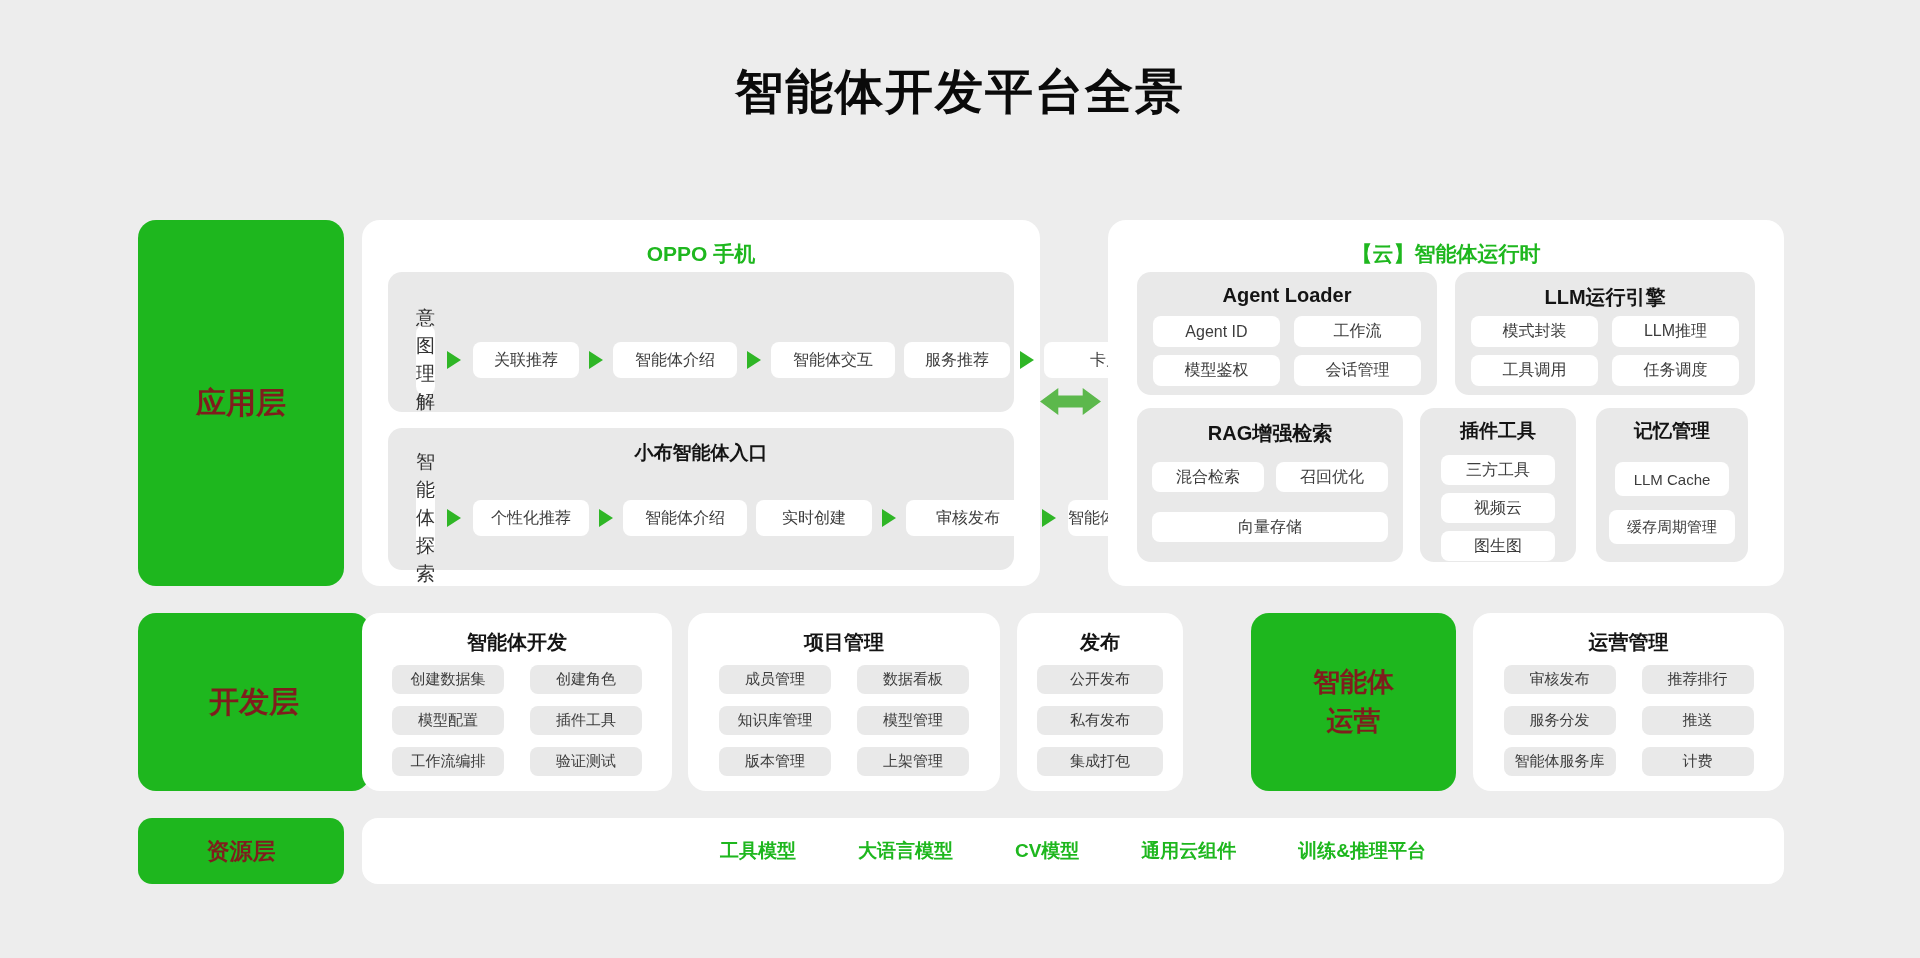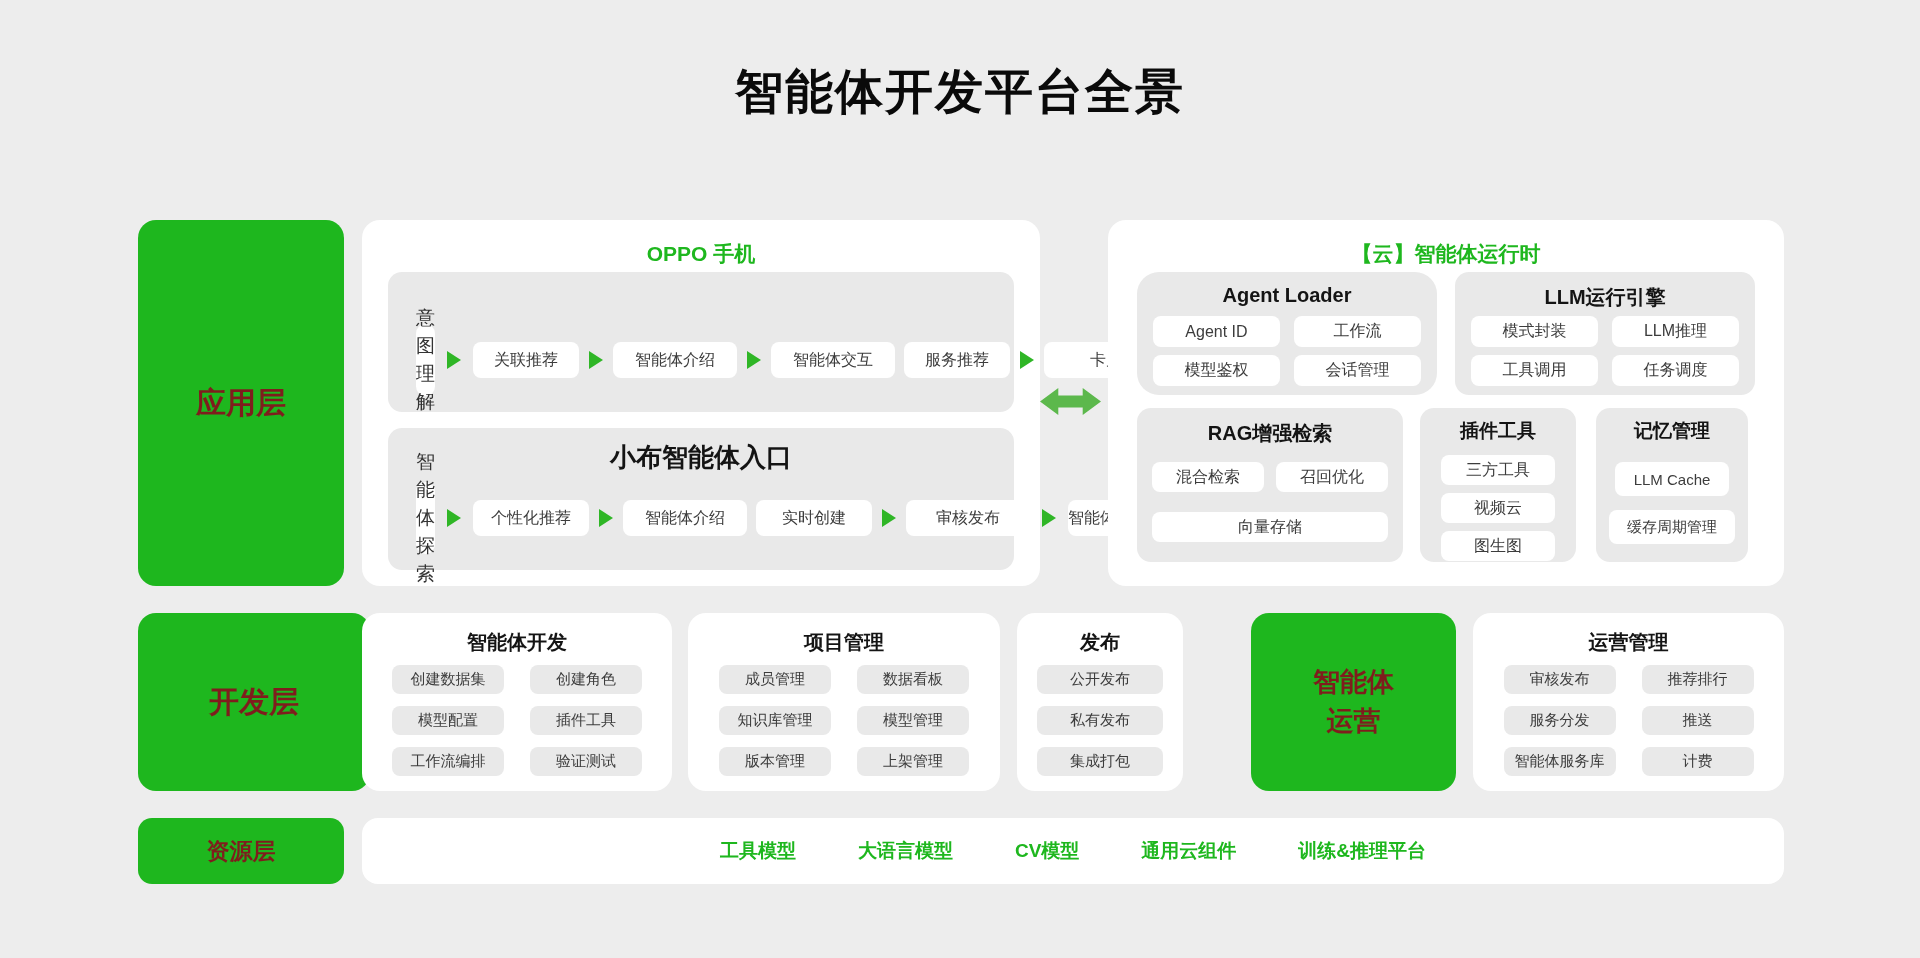--- a/index.html
+++ b/index.html
@@ -121,21 +121,21 @@
             <div class="tri"></div>
             <div class="chip" style="width:124px;">卡片</div>
             <div class="tri"></div>
             <div class="chip" style="width:124px;">应用</div>
           </div>
         </div>
       </div>
     </div>
 
     <div class="sub" style="left:26px;top:208px;width:626px;height:142px;">
-      <div class="sub-title" style="top:12px;font-size:26px;">小布智能体入口</div>
+      <div class="sub-title" style="top:12px;font-size:19px;">小布智能体入口</div>
       <div class="flow" style="top:48px;">
         <div class="srcbox" style="width:92px;height:72px;">
           <span>智能体</span>
           <span>探索</span>
         </div>
         <div class="tri"></div>
         <div class="flow-grid">
           <div class="flow-row">
             <div class="chip" style="width:116px;">个性化推荐</div>
             <div class="tri"></div>
@@ -151,21 +151,21 @@
         <div class="chip" style="width:124px;">智能体交互</div>
       </div>
     </div>
   </div>
 
   <div class="biarrow" style="left:1040px;top:388px;width:61px;height:27px;"></div>
 
   <div class="panel" style="left:1108px;top:220px;width:676px;height:366px;">
     <div class="panel-green-title">【云】智能体运行时</div>
 
-    <div class="sub" style="left:29px;top:52px;width:300px;height:123px;border-radius:22px;">
+    <div class="sub" style="left:29px;top:52px;width:300px;height:123px;">
       <div class="sub-title" style="top:12px;font-size:20px;">Agent Loader</div>
       <div class="cloud-chips">
         <div class="chip">Agent ID</div>
         <div class="chip">工作流</div>
         <div class="chip">模型鉴权</div>
         <div class="chip">会话管理</div>
       </div>
     </div>
 
     <div class="sub" style="left:347px;top:52px;width:300px;height:123px;">

